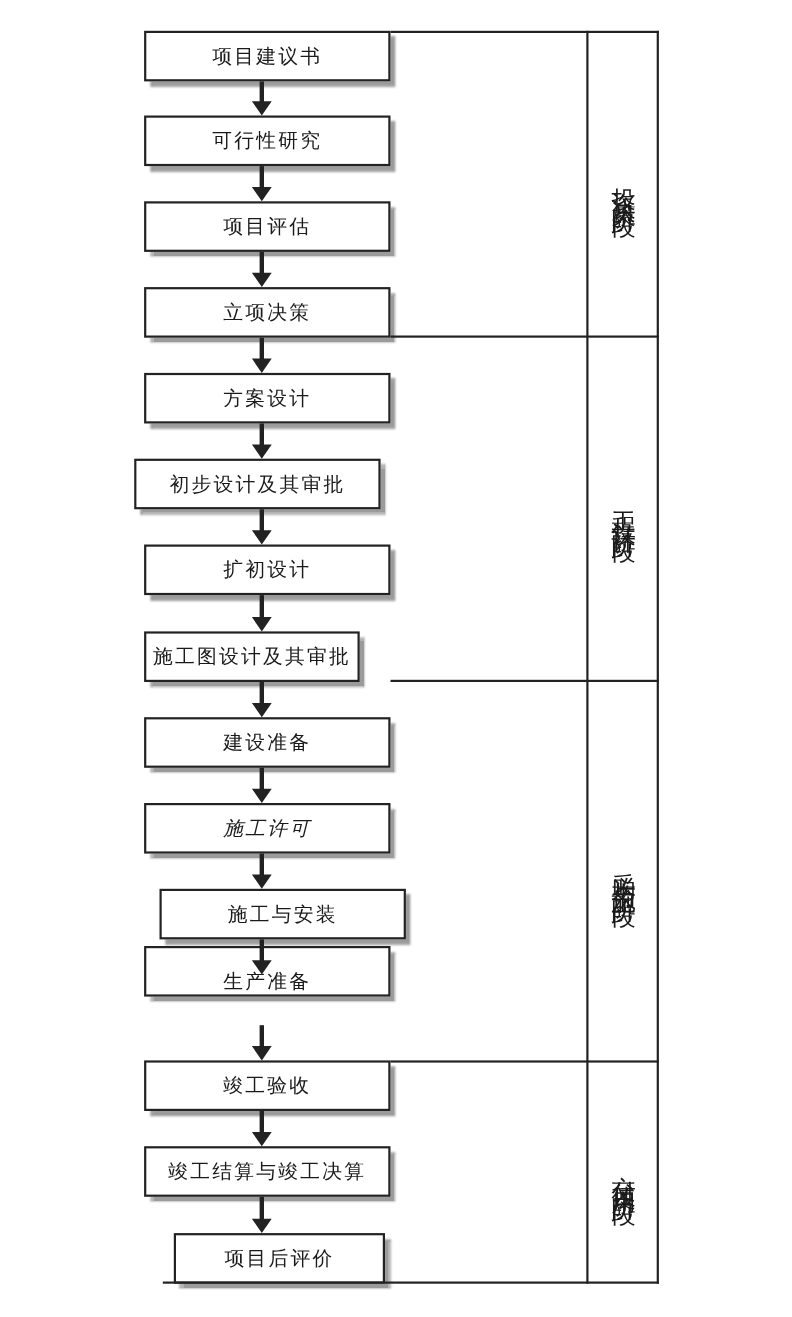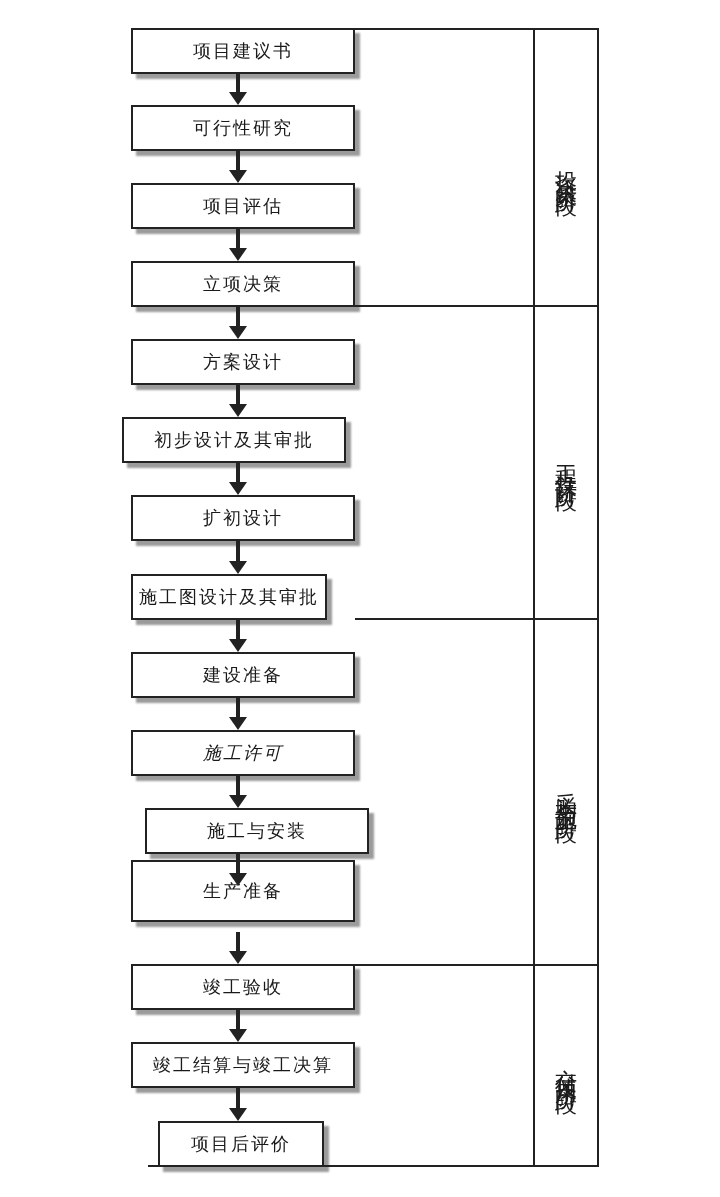--- a/index.html
+++ b/index.html
@@ -89,30 +89,30 @@
     </div>
     <div class="flow-box" style="left: 131px; top: 652px; width: 224px; height: 46px;">
       <div class="lbl">建设准备</div>
     </div>
     <div class="flow-box" style="left: 131px; top: 730px; width: 224px; height: 46px; font-style: italic;">
       <div class="lbl">施工许可</div>
     </div>
     <div class="flow-box" style="left: 131px; top: 808px; width: 224px; height: 46px; margin-left: 14px;">
       <div class="lbl">施工与安装</div>
     </div>
-    <div class="flow-box" style="left: 131px; top: 860px; width: 224px; height: 62px;">
+    <div class="flow-box" style="left: 131px; top: 860px; width: 224px; height: 46px; align-items: flex-end;">
       <div class="lbl">生产准备</div>
     </div>
     <div class="flow-box" style="left: 131px; top: 964px; width: 224px; height: 46px;">
       <div class="lbl">竣工验收</div>
     </div>
     <div class="flow-box" style="left: 131px; top: 1042px; width: 224px; height: 46px;">
       <div class="lbl">竣工结算与竣工决算</div>
     </div>
-    <div class="flow-box" style="left: 158px; top: 1121px; width: 166px; height: 46px;">
+    <div class="flow-box" style="left: 158px; top: 1121px; width: 192px; height: 46px;">
       <div class="lbl">项目后评价</div>
     </div>
     <div class="arrow" style="left: 228px; top: 74px; width: 20px; height: 31px;">
       <div class="shaft" style="height: 19px;"></div>
       <div class="head"></div>
     </div>
     <div class="arrow" style="left: 228px; top: 151px; width: 20px; height: 32px;">
       <div class="shaft" style="height: 20px;"></div>
       <div class="head"></div>
     </div>

